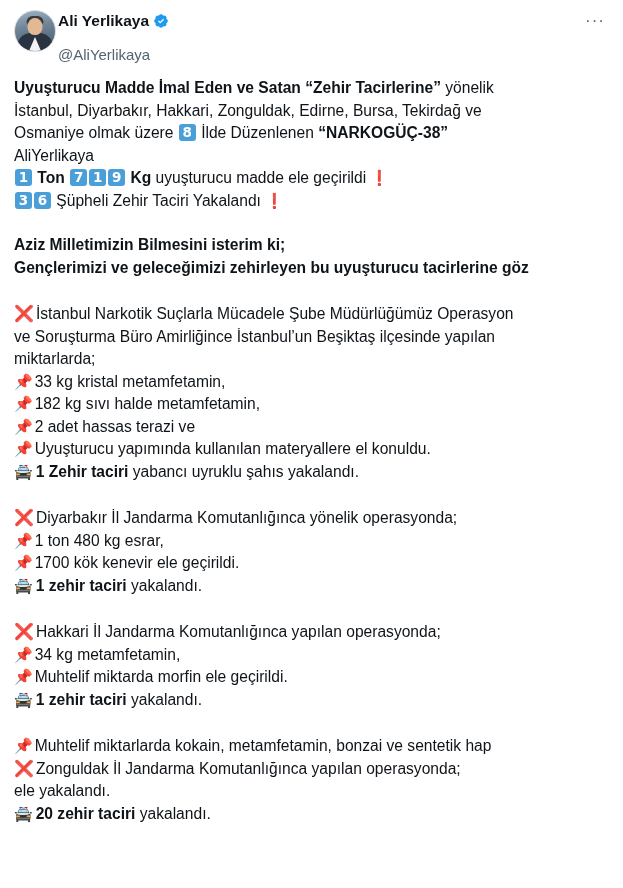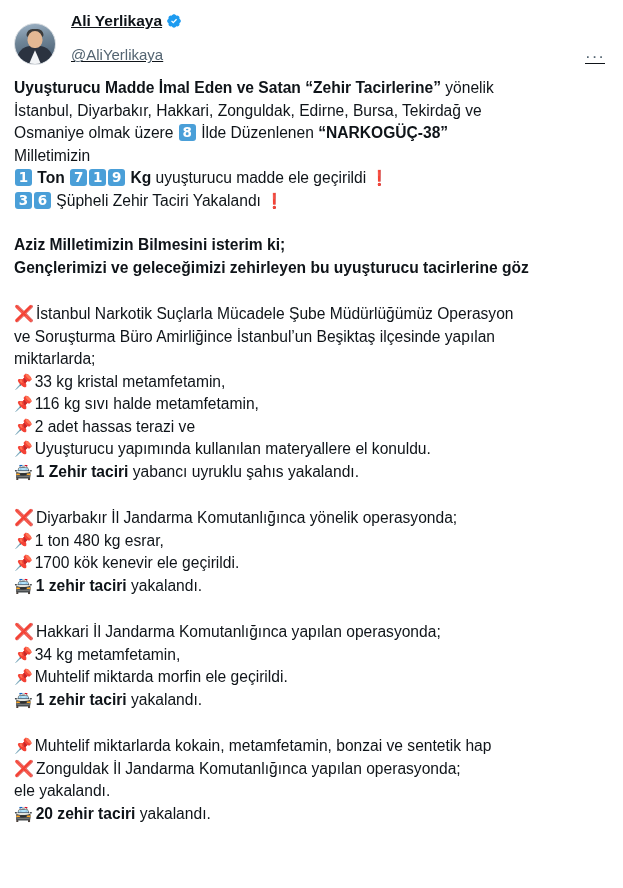--- a/index.html
+++ b/index.html
@@ -14,24 +14,23 @@
     font-family: "Liberation Sans", sans-serif;
     color: #0f1419;
     overflow: hidden;
   }
   .tweet {
     width: 623px;
     padding: 10px 14px 0 14px;
   }
   .tweet-header {
     display: flex;
-    align-items: flex-end;
-    gap: 15px;
+    align-items: flex-start;
+    gap: 2px;
     padding-bottom: 6px;
-    text-decoration: underline;
   }
   .avatar {
     width: 42px;
     height: 42px;
     border-radius: 50%;
     flex: 0 0 42px;
     background: linear-gradient(170deg, #9fb4c7 0%, #6f8597 40%, #42566b 100%);
     position: relative;
     overflow: hidden;
     border: 1px solid #d9dde1;
@@ -197,21 +196,21 @@
   <div class="tweet-body">
 
     <div class="para">
       <div>
         <span class="b">Uyuşturucu Madde İmal Eden ve Satan “Zehir Tacirlerine”</span><span> yönelik</span>
       </div>
       <div>İstanbul, Diyarbakır, Hakkari, Zonguldak, Edirne, Bursa, Tekirdağ ve</div>
       <div>
         <span>Osmaniye olmak üzere </span><span class="sq">8</span><span> İlde Düzenlenen </span><span class="b">“NARKOGÜÇ-38”</span>
       </div>
-      <div>Milletimizin</div>
+      <div>AliYerlikaya</div>
     </div>
 
     <div class="para">
       <div>
         <span class="sq">1</span>
         <span class="b">Ton</span>
         <span class="sq">7</span><span class="sq">1</span><span class="sq">9</span>
         <span class="b">Kg</span><span> uyuşturucu madde ele geçirildi </span><span class="excl emoji">❗</span>
       </div>
       <div>
@@ -228,21 +227,21 @@
 
     <div class="blank"></div>
 
     <div class="section">
       <div>
         <span class="xmark">❌</span><span>İstanbul Narkotik Suçlarla Mücadele Şube Müdürlüğümüz Operasyon</span>
       </div>
       <div>ve Soruşturma Büro Amirliğince İstanbul’un Beşiktaş ilçesinde yapılan</div>
       <div>miktarlarda;</div>
       <div><span class="pin">📌</span><span>33 kg kristal metamfetamin,</span></div>
-      <div><span class="pin">📌</span><span>116 kg sıvı halde metamfetamin,</span></div>
+      <div><span class="pin">📌</span><span>182 kg sıvı halde metamfetamin,</span></div>
       <div><span class="pin">📌</span><span>2 adet hassas terazi ve</span></div>
       <div><span class="pin">📌</span><span>Uyuşturucu yapımında kullanılan materyallere el konuldu.</span></div>
       <div><span class="car">🚔</span><span class="b">1 Zehir taciri</span><span> yabancı uyruklu şahıs yakalandı.</span></div>
     </div>
 
     <div class="blank"></div>
 
     <div class="section">
       <div>
         <span class="xmark">❌</span><span>Diyarbakır İl Jandarma Komutanlığınca yönelik operasyonda;</span>

